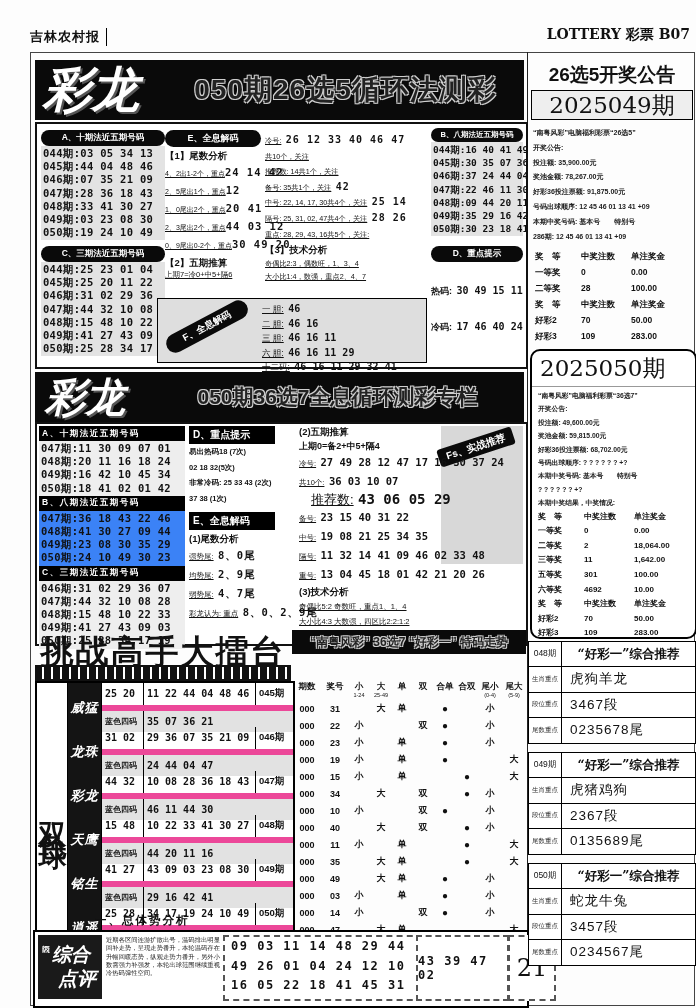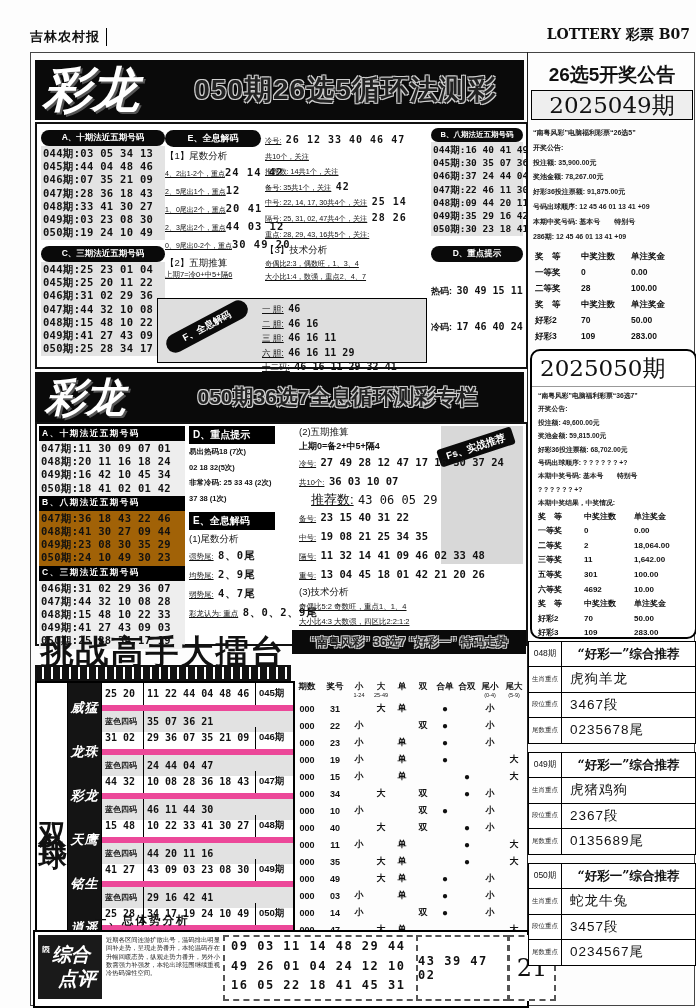--- a/index.html
+++ b/index.html
@@ -13,21 +13,21 @@
     text-shadow:-1px -1px 0 #cfcfcf,1px -1px 0 #cfcfcf,-1px 1px 0 #cfcfcf,1px 1px 0 #cfcfcf;}
   .rows{font-family:"DejaVu Sans Mono",monospace;background:#e3e3e3;font-size:10.5px;
         line-height:13.2px;font-weight:bold;padding:1px 2px;letter-spacing:.3px;white-space:nowrap;}
   .rows div{white-space:nowrap;}
   .strip{background:#000;color:#fff;font-size:8.5px;font-weight:bold;letter-spacing:1.5px;
          padding:1.5px 3px;white-space:nowrap;}
   .sl{font-size:7px;font-weight:normal;text-decoration:underline;}
   .bn{font-size:10.5px;font-weight:bold;letter-spacing:1px;}
   .eline{line-height:15px;white-space:nowrap;}
   .midline{line-height:12.6px;white-space:nowrap;}
-  .sec-h{font-size:9.5px;font-weight:normal;}
+  .sec-h{font-size:9.5px;font-weight:bold;}
   .banner{background:#0a0a0a;display:flex;align-items:center;}
   .logo{color:#fff;font-weight:bold;font-style:italic;font-family:"DejaVu Serif",serif;
         text-shadow:2px 2px 0 #555;}
   .prow{display:grid;grid-template-columns:46px 50px 58px;font-weight:bold;}
   .prow span{white-space:nowrap;}
   .dashbox{border:2px dashed #555;background:#fff;}
   .rec-table{border:1.5px solid #000;background:#fff;}
   .rec-head{display:flex;border-bottom:1px solid #000;height:24px;align-items:center;}
   .rec-issue{width:32px;font-size:8.5px;border-right:1px solid #000;text-align:center;height:100%;
              display:flex;align-items:center;justify-content:center;}
@@ -179,21 +179,21 @@
 
     <div class="abs" style="left:2px;top:2px;width:146px;">
       <div class="strip">A、十期法近五期号码</div>
       <div class="rows" style="background:#eee;">
           <div>047期:11 30 09 07 01</div>
           <div>048期:20 11 16 18 24</div>
           <div>049期:16 42 10 45 34</div>
           <div>050期:18 41 02 01 42</div>
         </div>
       <div class="strip">B、八期法近五期号码</div>
-      <div class="rows" style="background:#a16207;">
+      <div class="rows" style="background:#3b82f6;">
           <div>047期:36 18 43 22 46</div>
           <div>048期:41 30 27 09 44</div>
           <div>049期:23 08 30 35 29</div>
           <div>050期:24 10 49 30 23</div>
         </div>
       <div class="strip">C、三期法近五期号码</div>
       <div class="rows" style="background:#eee;">
           <div>046期:31 02 29 36 07</div>
           <div>047期:44 32 10 08 28</div>
           <div>048期:15 48 10 22 33</div>
@@ -225,21 +225,21 @@
     <div class="abs" style="left:262px;top:2px;width:224px;height:214px;">
       <div class="abs" style="left:142px;top:0;width:82px;height:138px;background:#d8d8d8;"></div>
       <div class="abs pill" style="left:138px;top:12px;padding:2px 8px;font-size:10px;border-radius:3px;transform:rotate(-18deg);">Fs、实战推荐</div>
       <div class="abs" style="left:0;top:0;width:224px;">
         <div class="sec-h">(2)五期推算</div>
         <div style="font-size:9px;font-weight:bold;line-height:14px;">上期0=备2+中5+隔4</div>
         <div>
 
         <div style="line-height:16px;white-space:nowrap;"><span class="sl" style="font-size:7.5px;">冷号:</span> <span class="mono" style="font-size:10.5px;font-weight:bold;">27 49 28 12 47 17 16 30 37 24</span></div>
             <div style="line-height:16px;white-space:nowrap;"><span class="sl" style="font-size:7.5px;">共10个:</span> <span class="mono" style="font-size:10.5px;font-weight:bold;">36 03 10 07</span></div>
-            <div style="line-height:16px;white-space:nowrap;"><span class="sl" style="font-size:13px;margin-left:12px;">推荐数:</span> <span class="mono" style="font-size:12px;font-weight:normal;">43 06 05 29</span></div>
+            <div style="line-height:16px;white-space:nowrap;"><span class="sl" style="font-size:13px;margin-left:12px;">推荐数:</span> <span class="mono" style="font-size:14px;font-weight:bold;">43 06 05 29</span></div>
             <div style="line-height:16px;white-space:nowrap;"><span class="sl" style="font-size:7.5px;">备号:</span> <span class="mono" style="font-size:10.5px;font-weight:bold;">23 15 40 31 22</span></div>
             <div style="line-height:16px;white-space:nowrap;"><span class="sl" style="font-size:7.5px;">中号:</span> <span class="mono" style="font-size:10.5px;font-weight:bold;">19 08 21 25 34 35</span></div>
             <div style="line-height:16px;white-space:nowrap;"><span class="sl" style="font-size:7.5px;">隔号:</span> <span class="mono" style="font-size:10.5px;font-weight:bold;">11 32 14 41 09 46 02 33 48</span></div>
             <div style="line-height:16px;white-space:nowrap;"><span class="sl" style="font-size:7.5px;">重号:</span> <span class="mono" style="font-size:10.5px;font-weight:bold;">13 04 45 18 01 42 21 20 26</span></div>
           </div>
         <div class="sec-h" style="margin-top:2px;">(3)技术分析</div>
         <div>
 
         <div class="sl" style="font-size:7.5px;line-height:15px;display:block;">奇偶比5:2 奇数旺，重点1、1、4</div>
             <div class="sl" style="font-size:7.5px;line-height:15px;display:block;">大小比4:3 大数强，四区比2:2:1:2</div>

